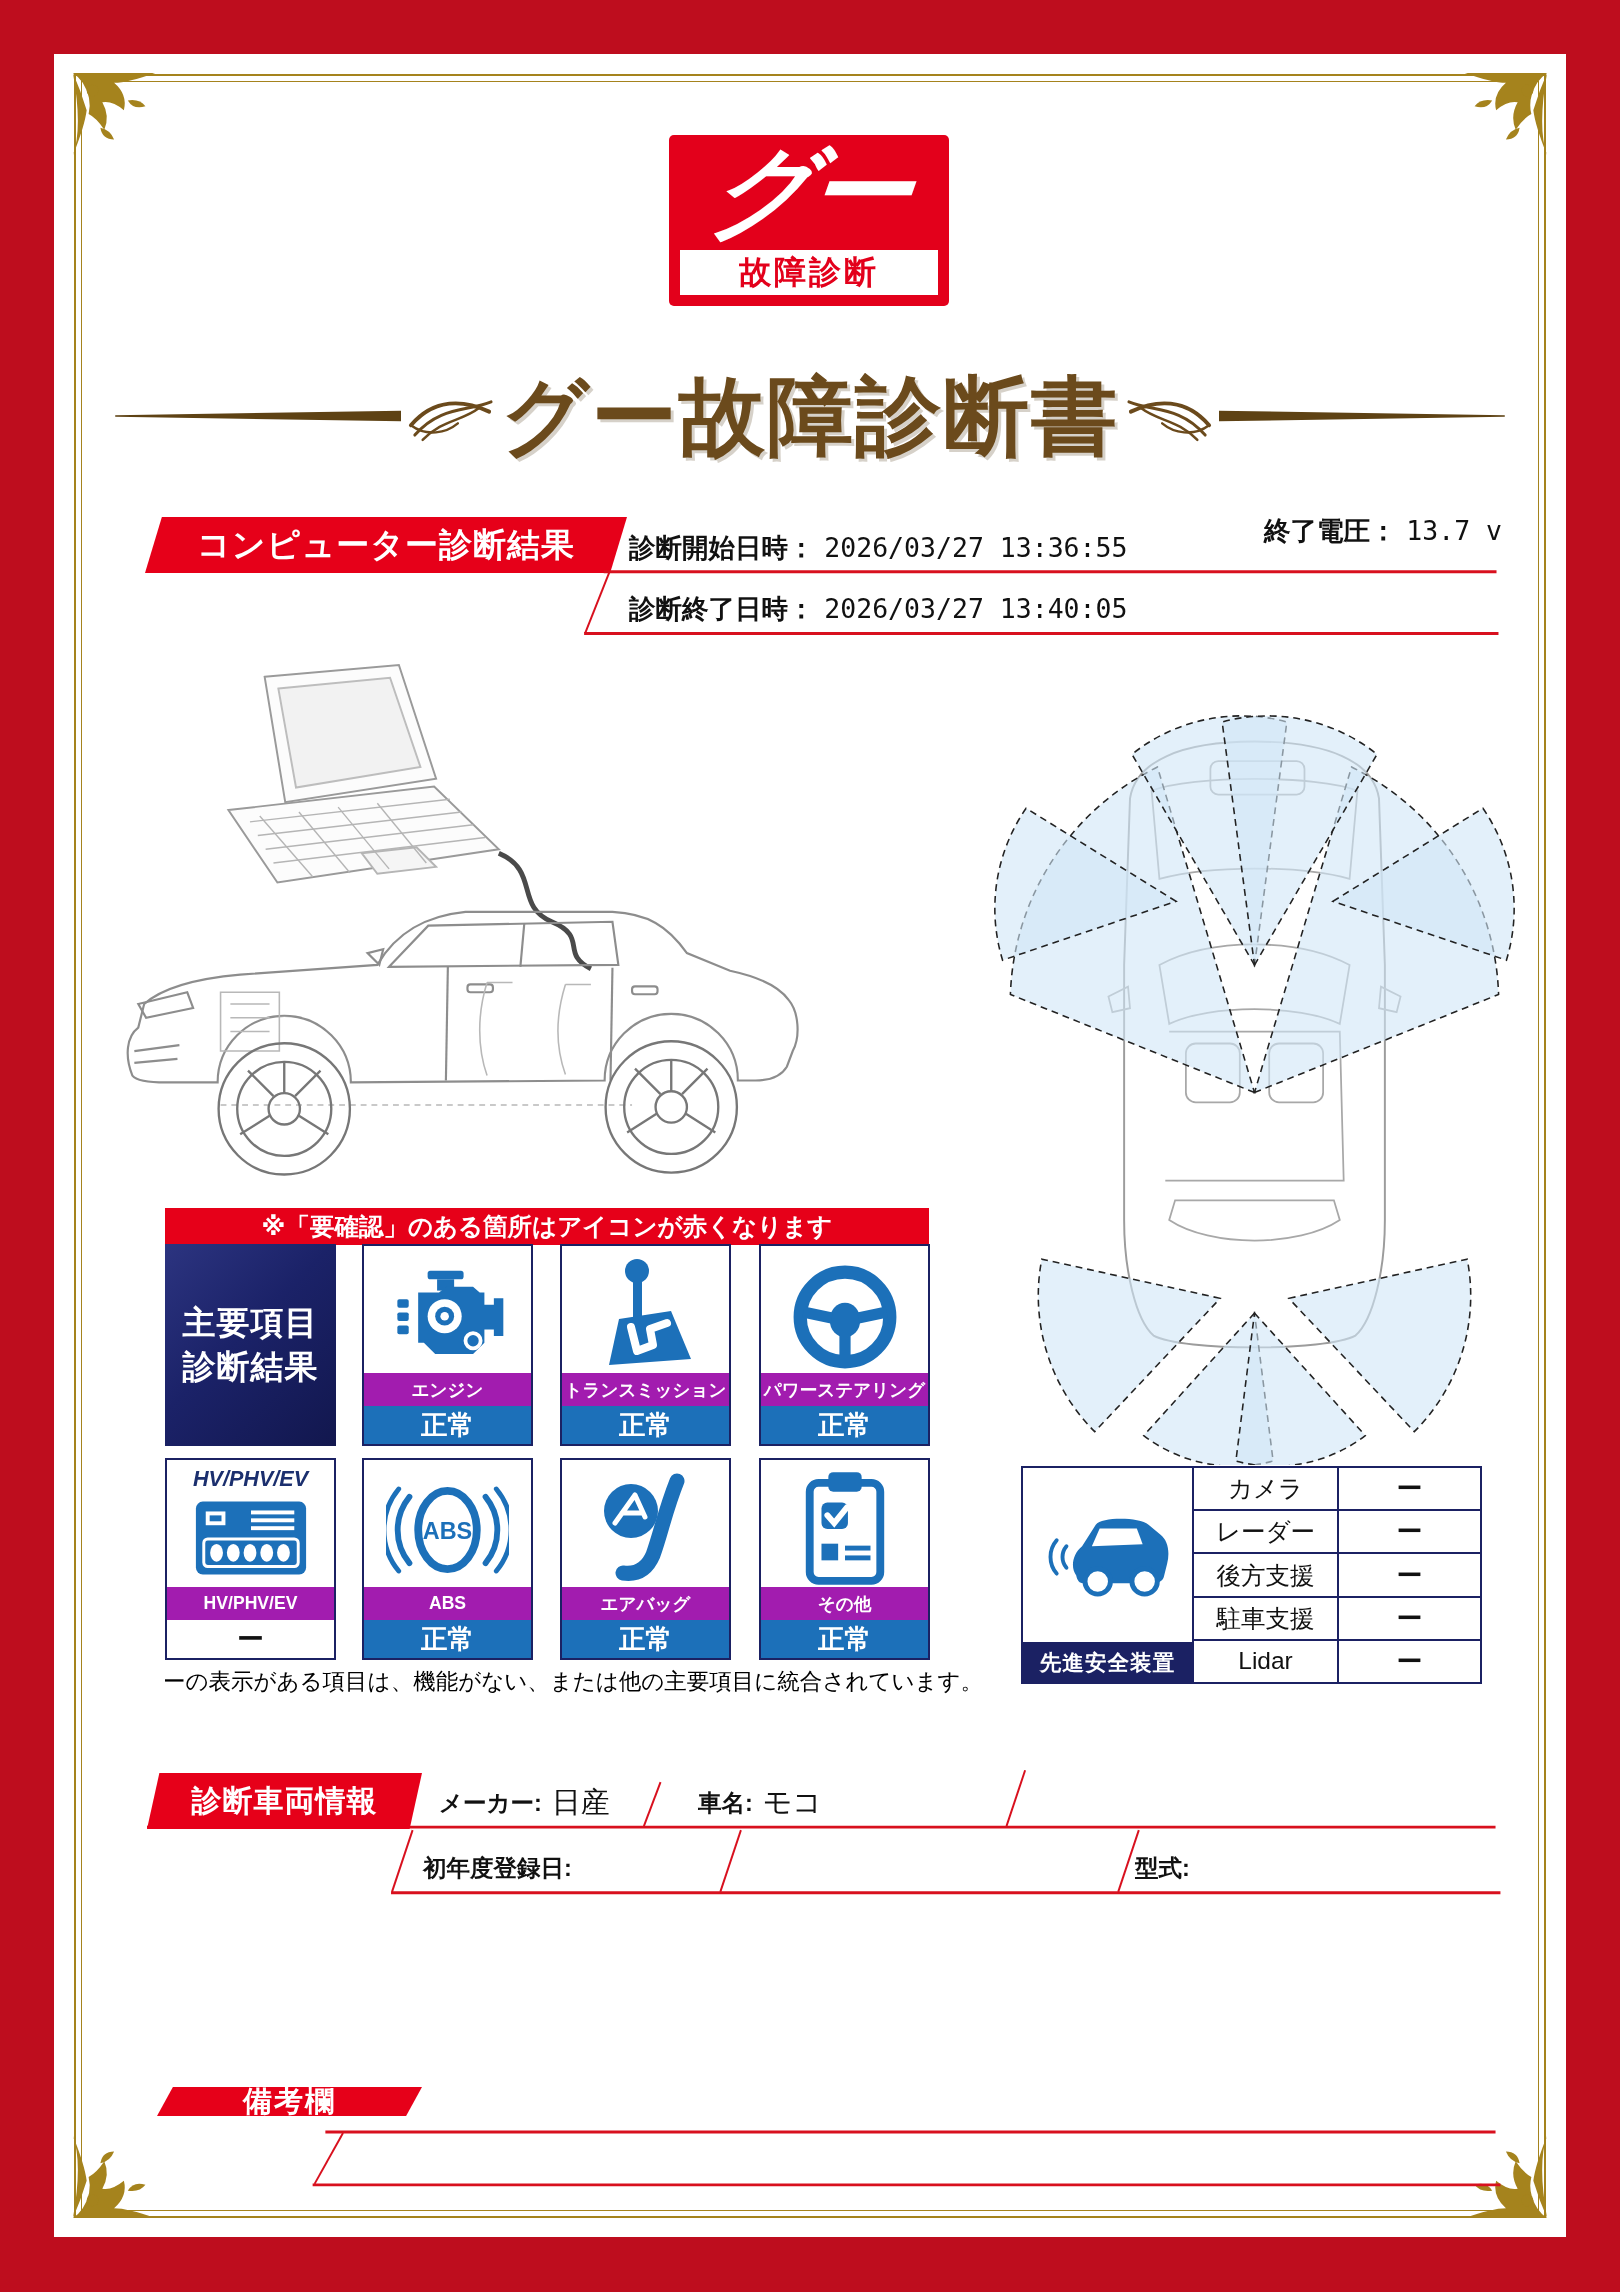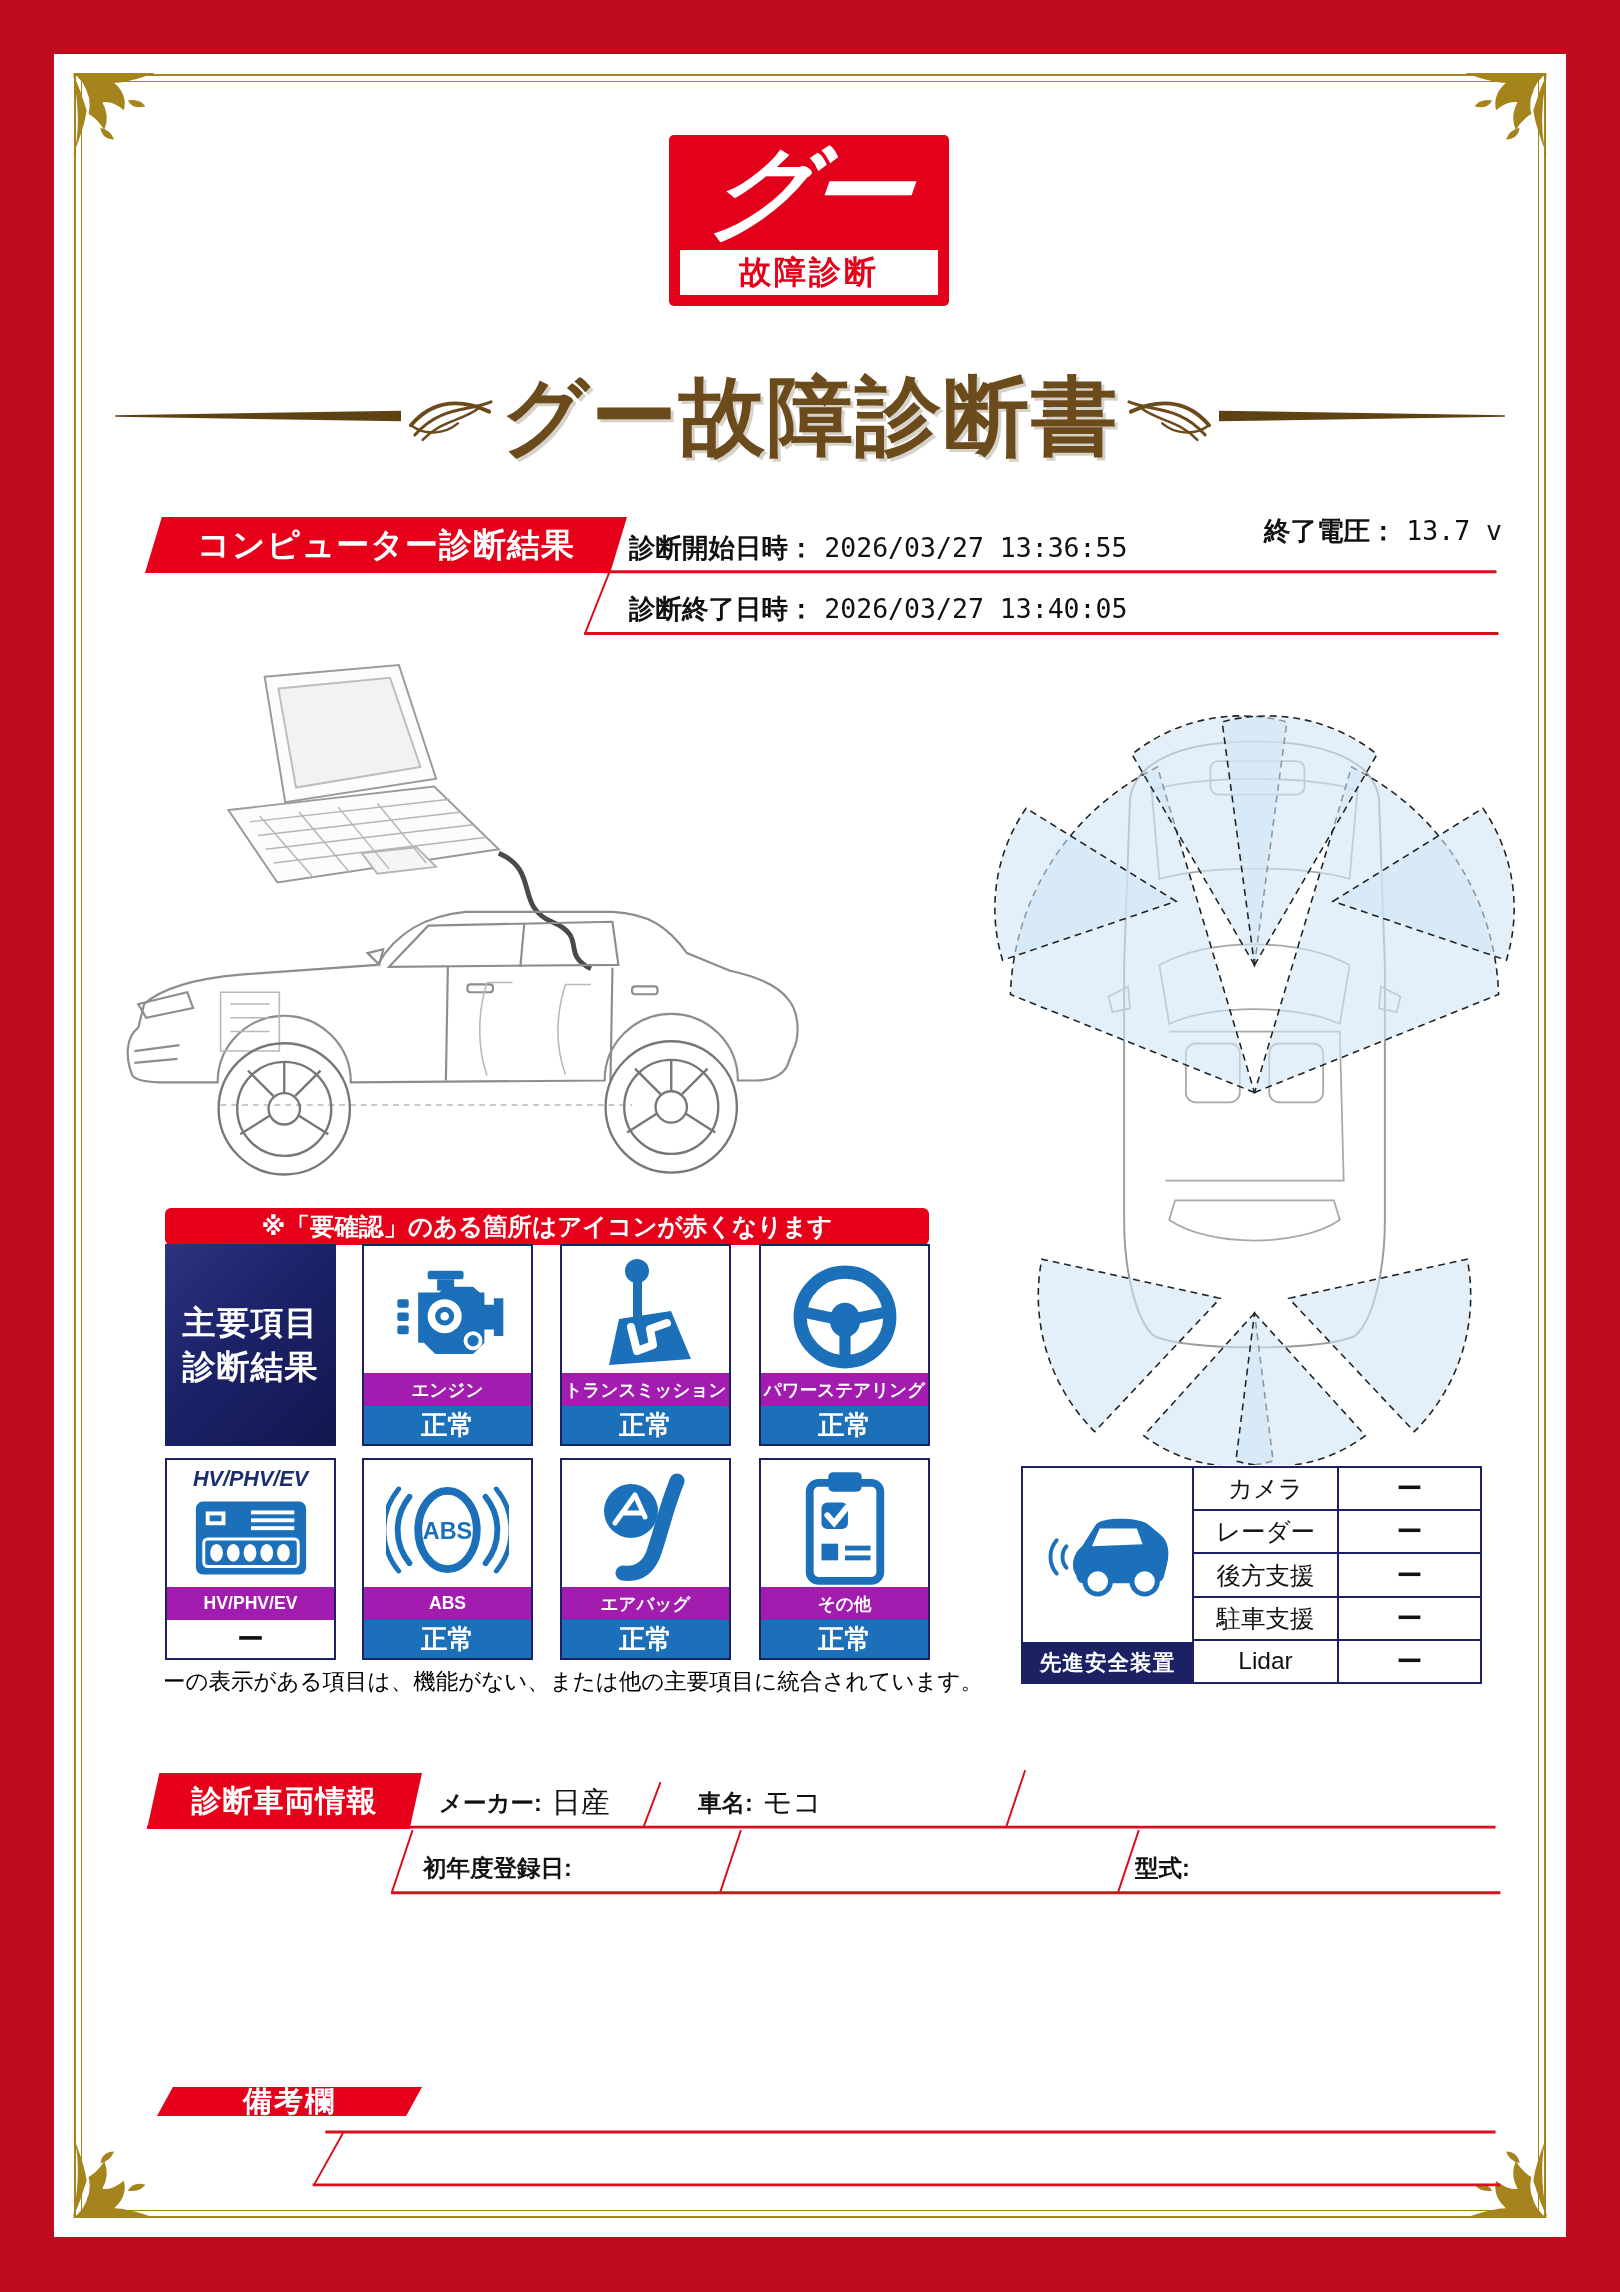--- a/index.html
+++ b/index.html
@@ -43,21 +43,21 @@
   .diag-banner span{color:#fff; font-size:33px; font-weight:800; letter-spacing:1px;}
   .diag-line{position:absolute; height:49px; display:flex; align-items:center; gap:9.8px;}
   .diag-label{font-size:26.5px; font-weight:700; color:#111;}
   .diag-value{font-size:26.5px; color:#111; font-family:"DejaVu Sans Mono","Liberation Mono",monospace;}
 
   
   .red-overlay{position:absolute; left:0; top:0; pointer-events:none;}
 
   
   .notice-bar{position:absolute; left:165px; top:1208px; width:764px; height:37px; background:#E60019;
-    display:flex; align-items:center; justify-content:center;border-radius:6px;}
+    display:flex; align-items:center; justify-content:center;}
   .notice-bar span{color:#fff; font-size:24.5px; font-weight:700;}
 
   
   .main-head{position:absolute; left:165px; top:1244px; width:171px; height:202px;
     background:linear-gradient(135deg,#2c3480 0%,#1b2268 45%,#12174e 100%);
     display:flex; flex-direction:column; align-items:center; justify-content:center; gap:5.9px;}
   .main-head div{color:#fff; font-size:33px; font-weight:800; line-height:1.15; letter-spacing:1px;}
   .card{position:absolute; width:171px; height:202px; background:#fff; border:2.9px solid #1B2163;
     box-sizing:border-box; display:flex; flex-direction:column;}
   .card-icon{flex:1; display:flex; align-items:flex-end; justify-content:center; position:relative; overflow:hidden;}

